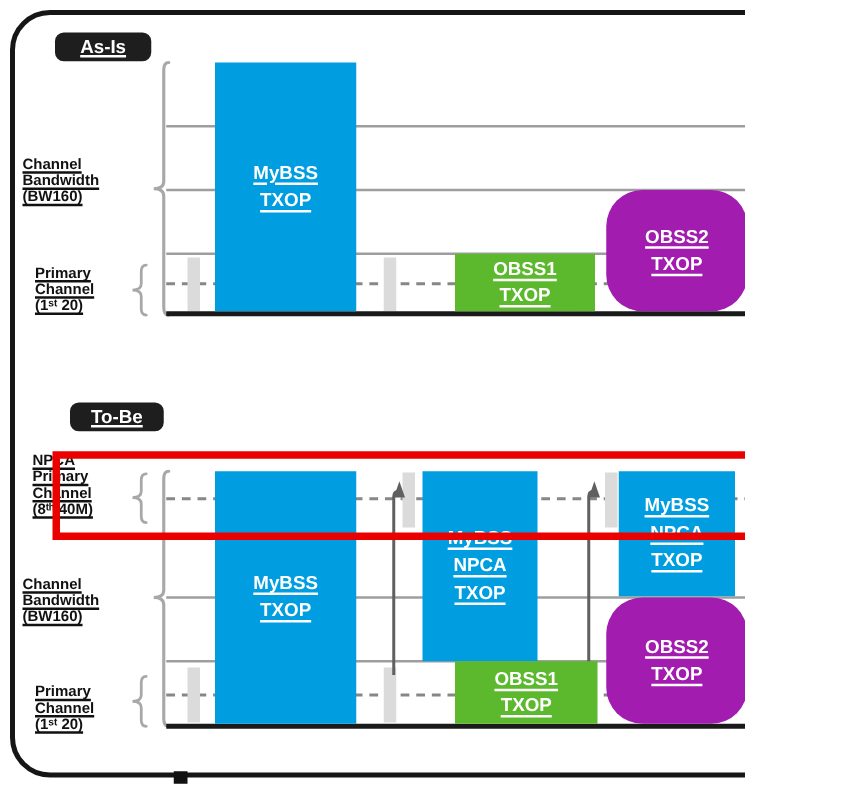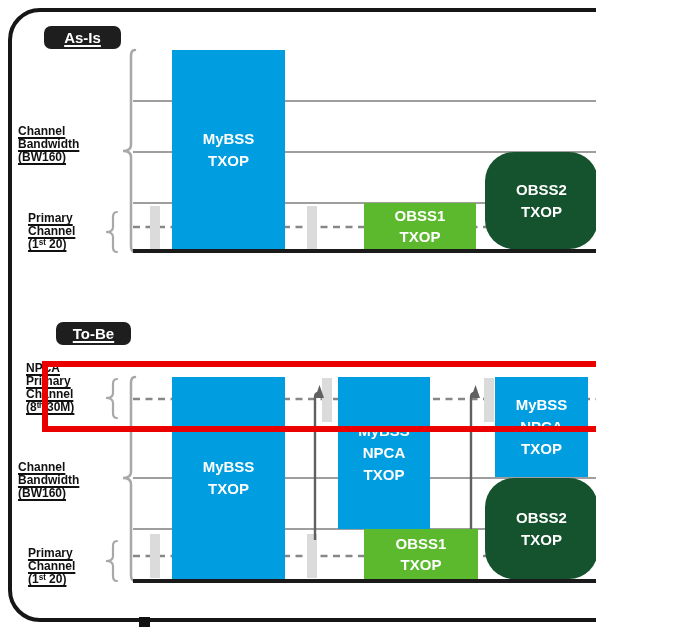--- a/index.html
+++ b/index.html
@@ -11,25 +11,25 @@
   #frame-tick{left:139px;top:617px;width:11px;height:10px;background:#111;z-index:2;}
   svg.layer{left:0;top:0;z-index:1;}
   .badge{background:#1e1e1e;color:#fff;border-radius:7px;display:flex;align-items:center;
          justify-content:center;font-size:15px;z-index:5;}
   .badge span{text-decoration:underline;text-underline-offset:2px;text-decoration-thickness:2px;}
   .sidelabel{color:#111;font-size:12px;line-height:13px;z-index:5;}
   .sidelabel span{display:block;text-decoration:underline;text-underline-offset:2px;
                   text-decoration-thickness:1.5px;}
   .box{display:flex;flex-direction:column;align-items:center;justify-content:center;
        color:#fff;font-size:15px;line-height:22px;text-align:center;z-index:10;}
-  .box span{display:block;text-underline-offset:3px;
+  .box span{display:block;text-decoration:underline;text-underline-offset:3px;
             text-decoration-thickness:2px;}
   .blue{background:#009EE0;}
   .green{background:#5CB92E;margin-left:36px;}
-  .yellow{background:#14532d;border-radius:29px;}
+  .yellow{background:#a21caf;border-radius:29px;}
   .timelabel{color:#a16207;font-size:15px;text-align:right;z-index:5;}
   .timelabel span{text-decoration:underline;text-underline-offset:3px;text-decoration-thickness:2px;}
   #npca-highlight{left:42px;top:361px;width:584px;height:71px;border:6px solid #EB0000;
                   box-sizing:border-box;z-index:50;}
 </style>
 </head>
 <body>
 
 <div id="stage">
 
@@ -133,21 +133,21 @@
   </div>
 
   <div class="abs badge" style="left:56px;top:322px;width:75px;height:23px;">
     <span>To-Be</span>
   </div>
 
   <div class="abs sidelabel" style="left:26px;top:362px;width:88px;">
     <span>NPCA</span>
     <span>Primary</span>
     <span>Channel</span>
-    <span>(8ᵗʰ 30M)</span>
+    <span>(8ᵗʰ 40M)</span>
   </div>
 
   <div class="abs sidelabel" style="left:18px;top:461px;width:94px;">
     <span>Channel</span>
     <span>Bandwidth</span>
     <span>(BW160)</span>
   </div>
 
   <div class="abs sidelabel" style="left:28px;top:547px;width:84px;">
     <span>Primary</span>

